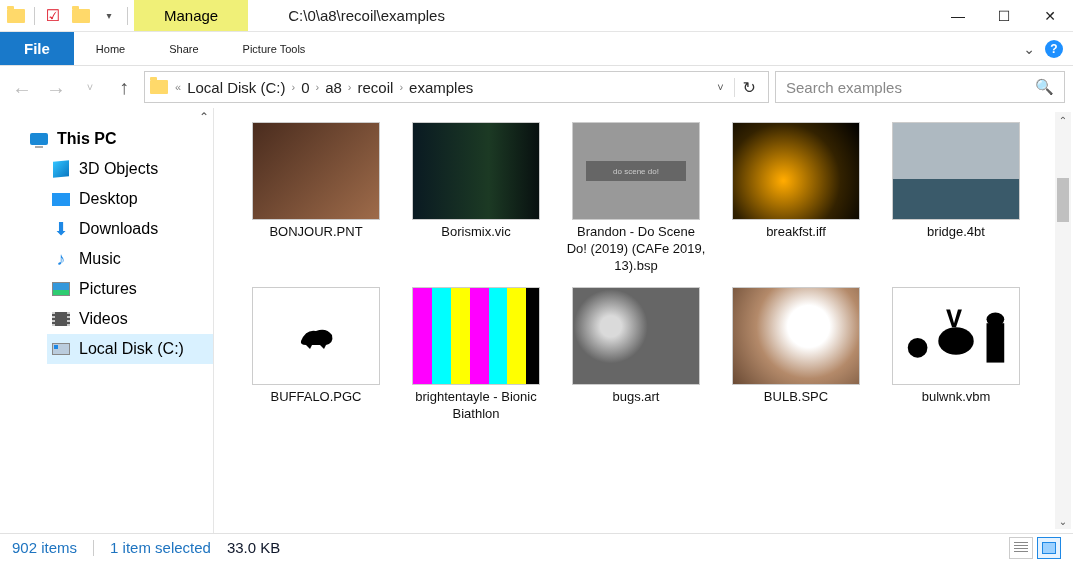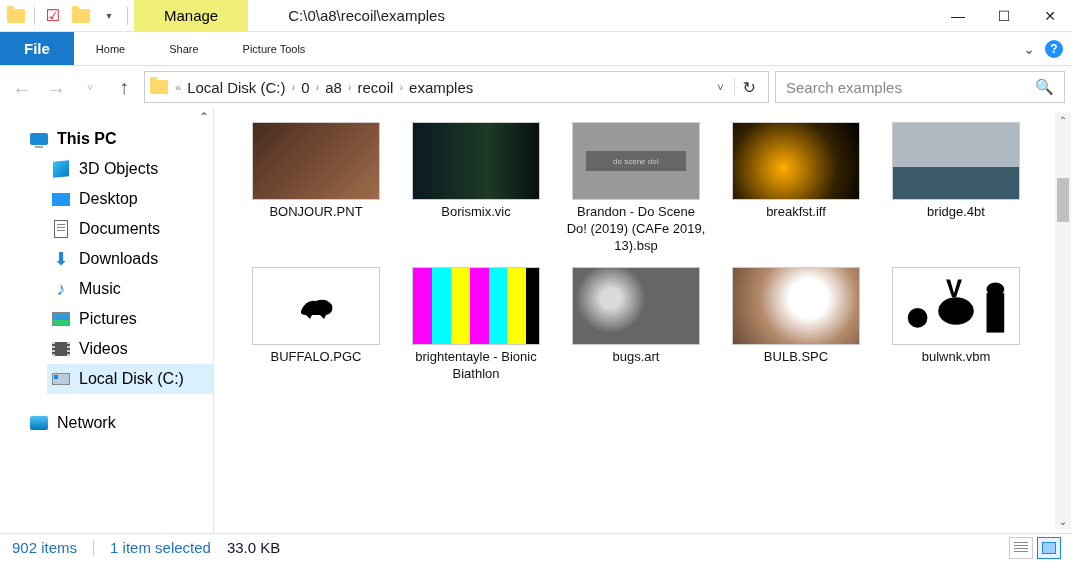--- a/index.html
+++ b/index.html
@@ -66,21 +66,21 @@
 .vid-glyph::before,.vid-glyph::after { content:"";position:absolute;top:0;bottom:0;width:3px;background:repeating-linear-gradient(#ccc,#ccc 2px,#555 2px,#555 4px);}
 .vid-glyph::before{left:0}.vid-glyph::after{right:0}
 .drive-glyph { width:18px; height:12px; background:#bcd; border:1px solid #888; position:relative;}
 .drive-glyph::before{content:"";position:absolute;left:1px;top:1px;width:4px;height:4px;background:#1e88e5;}
 .net-glyph { width:18px; height:14px; background:linear-gradient(#4fc3f7,#0277bd); border-radius:2px;}
 
 
 .content { flex:1; position:relative; overflow:hidden; }
 .thumbs { display:flex; flex-wrap:wrap; gap: 12px 20px; padding: 14px 0 0 32px; align-content:flex-start; overflow:auto; height:100%; }
 .thumb { width: 140px; display:flex; flex-direction:column; align-items:center; }
-.thumb-img { width:128px; height:78px; border:1px solid #ccc; background:#777; display:flex; align-items:center; justify-content:center; margin-bottom:4px; }
+.thumb-img { width:128px; height:98px; border:1px solid #ccc; background:#777; display:flex; align-items:center; justify-content:center; margin-bottom:4px; }
 .thumb-label { font-size:13px; text-align:center; line-height:1.3; color:#111; }
 
 
 .art-bonjour { background:linear-gradient(135deg,#4a2c1e,#9e6b4a); }
 .art-boris { background:linear-gradient(90deg,#0a1a22,#1c3a24 60%,#081010); }
 .art-brandon { background:#999;}
 .art-brandon .inner{width:80%;height:20px;background:#666;color:#ccc;font-size:8px;display:flex;align-items:center;justify-content:center;}
 .art-break { background: radial-gradient(circle at 40% 60%, #fa0 1%, #320 60%, #000); }
 .art-bridge { background:linear-gradient(#aeb9c1 58%,#3a5a6a 58%); }
 .art-bright { background:linear-gradient(90deg,#ff00ff 0 15%,#00ffff 15% 30%,#ffff00 30% 45%,#ff00ff 45% 60%,#00ffff 60% 75%,#ffff00 75% 90%,#000 90%);}
@@ -191,26 +191,20 @@
             <span>3D Objects</span>
           </div>
           <div class="tree-item">
             <span class="ticon">
               <span class="desk-glyph"></span>
             </span>
             <span>Desktop</span>
           </div>
           <div class="tree-item">
             <span class="ticon">
-              <span class="doc-glyph"></span>
-            </span>
-            <span>Documents</span>
-          </div>
-          <div class="tree-item">
-            <span class="ticon">
               <span class="dl-glyph">⬇</span>
             </span>
             <span>Downloads</span>
           </div>
           <div class="tree-item">
             <span class="ticon">
               <span class="music-glyph">♪</span>
             </span>
             <span>Music</span>
           </div>
@@ -227,26 +221,20 @@
             <span>Videos</span>
           </div>
           <div class="tree-item selected">
             <span class="ticon">
               <span class="drive-glyph"></span>
             </span>
             <span>Local Disk (C:)</span>
           </div>
         </div>
       <div class="tree-gap"></div>
-      <div class="tree-item">
-        <span class="ticon">
-            <span class="net-glyph"></span>
-          </span>
-        <span>Network</span>
-      </div>
     </div>
   </div>
 
   <div class="content">
     <div class="thumbs" id="thumbs">
         <div class="thumb">
           <div class="thumb-img art-bonjour"></div>
           <div class="thumb-label">BONJOUR.PNT</div>
         </div>
         <div class="thumb">

